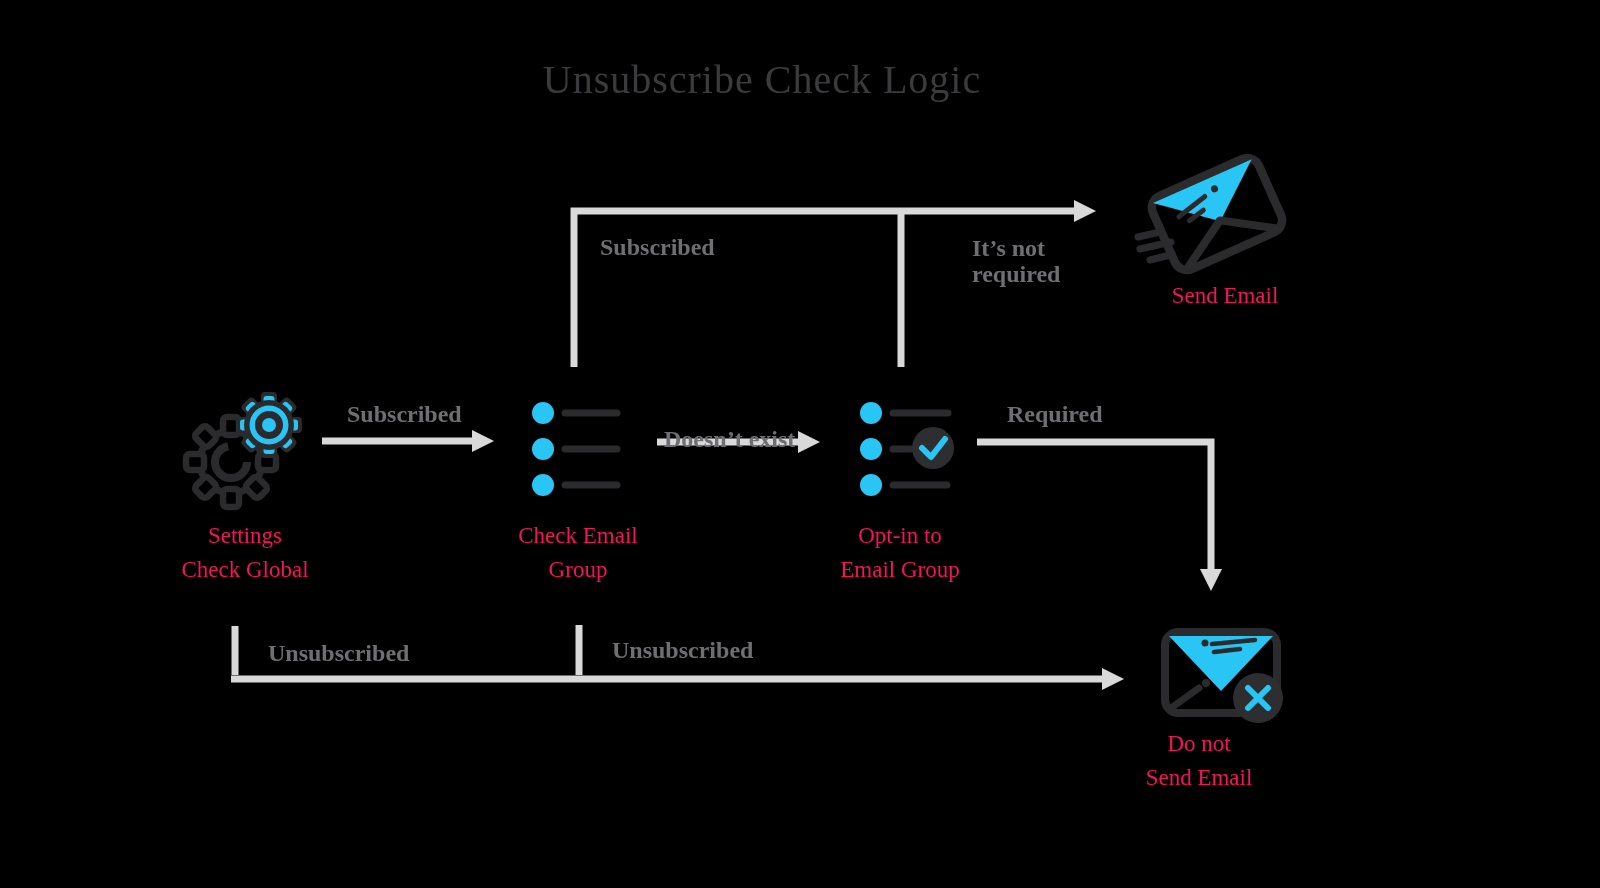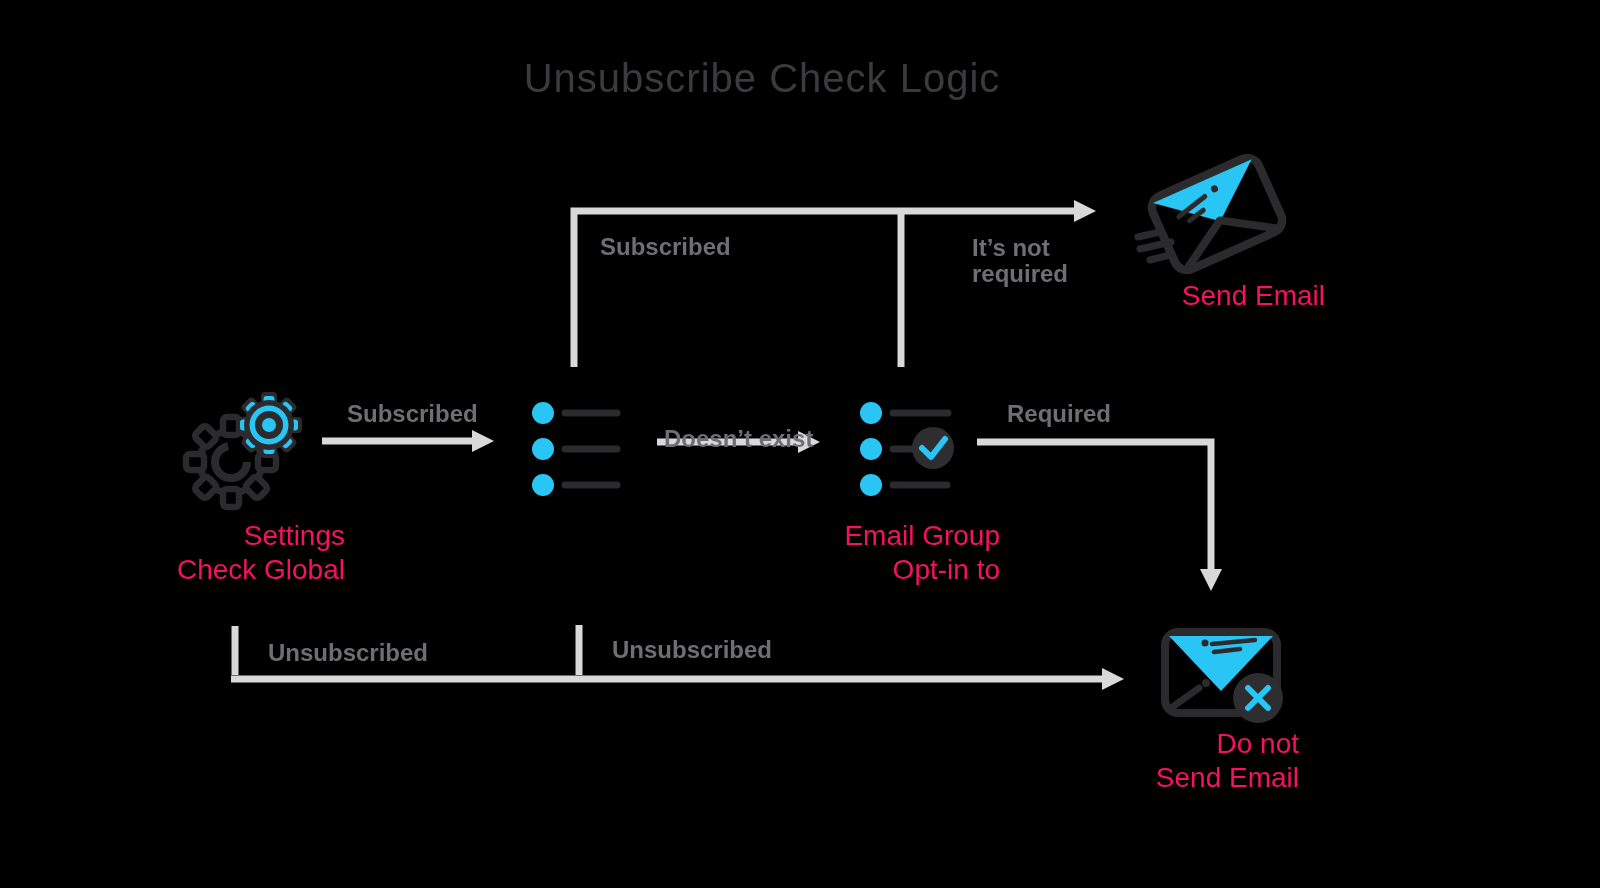--- a/index.html
+++ b/index.html
@@ -8,36 +8,36 @@
     --edge-label:#6f6f73;
     --edge-line:#d9d9d9;
     --node-label:#f5125e;
     --icon-dark:#2b2b2e;
     --icon-fill-dark:#2e2e31;
     --accent-cyan:#29c5f5;
   }
   html,body{margin:0;padding:0;background:var(--background);}
   .canvas{
     position:relative;width:1524px;height:888px;background:var(--background);
-    font-family:Liberation Sans, sans-serif;overflow:hidden;
+    font-family:Liberation Serif, serif;overflow:hidden;
   }
   .diagram-title{
     position:absolute;left:0;right:0;top:56px;text-align:center;
     font-size:40px;font-weight:300;letter-spacing:1px;color:var(--title);
   }
   .edges{position:absolute;left:0;top:0;width:1600px;height:888px;}
   .edge{stroke:var(--edge-line);stroke-width:7;fill:none;stroke-linejoin:miter;}
   .edge-head{fill:var(--edge-line);stroke:none;}
   .edge-label{
     position:absolute;color:var(--edge-label);font-size:24px;font-weight:600;
     line-height:26px;white-space:nowrap;
   }
   .node-label{
-    position:absolute;width:200px;text-align:right;color:var(--node-label);
-    font-size:28px;font-weight:400;line-height:34px;white-space:nowrap;
+    position:absolute;width:200px;text-align:center;color:var(--node-label);
+    font-size:23px;font-weight:400;line-height:34px;white-space:nowrap;
   }
   .icon{position:absolute;}
   .st-dark{stroke:var(--icon-dark);fill:none;}
   .fl-dark{fill:var(--icon-dark);stroke:none;}
   .fl-bg{fill:var(--background);}
   .fl-badge{fill:var(--icon-fill-dark);stroke:none;}
   .st-cyan{stroke:var(--accent-cyan);fill:none;}
   .fl-cyan{fill:var(--accent-cyan);stroke:none;}
   .round{stroke-linecap:round;stroke-linejoin:round;}
 </style>
@@ -136,36 +136,40 @@
   </div>
 
   <svg class="icon" style="left:513px;top:390px;" width="120" height="110" viewBox="0 0 120 110" xmlns="http://www.w3.org/2000/svg">
     <circle class="fl-cyan st-dark" cx="30" cy="23" r="11" stroke-width="5.5"></circle>
     <circle class="fl-cyan st-dark" cx="30" cy="59" r="11" stroke-width="5.5"></circle>
     <circle class="fl-cyan st-dark" cx="30" cy="95" r="11" stroke-width="5.5"></circle>
     <line class="st-dark round" x1="52" y1="23" x2="104" y2="23" stroke-width="7"></line>
     <line class="st-dark round" x1="52" y1="59" x2="104" y2="59" stroke-width="7"></line>
     <line class="st-dark round" x1="52" y1="95" x2="104" y2="95" stroke-width="7"></line>
   </svg>
+  <div class="node-label" style="left:478px;top:519px;">
+    <div>Check Email</div>
+    <div>Group</div>
+  </div>
 
   <svg class="icon" style="left:841px;top:390px;" width="135" height="110" viewBox="0 0 135 110" xmlns="http://www.w3.org/2000/svg">
     <circle class="fl-cyan st-dark" cx="30" cy="23" r="11" stroke-width="5.5"></circle>
     <circle class="fl-cyan st-dark" cx="30" cy="59" r="11" stroke-width="5.5"></circle>
     <circle class="fl-cyan st-dark" cx="30" cy="95" r="11" stroke-width="5.5"></circle>
     <line class="st-dark round" x1="52" y1="23" x2="107" y2="23" stroke-width="7"></line>
     <line class="st-dark round" x1="52" y1="59" x2="70" y2="59" stroke-width="7"></line>
     <line class="st-dark round" x1="52" y1="95" x2="106" y2="95" stroke-width="7"></line>
     <g>
       <circle class="fl-badge" cx="92" cy="58" r="21"></circle>
       <polyline class="st-cyan round" points="81,58 90,67 104,49" stroke-width="6"></polyline>
     </g>
   </svg>
   <div class="node-label" style="left:800px;top:519px;">
+    <div>Opt-in to</div>
     <div>Email Group</div>
-    <div>Opt-in to</div>
   </div>
 
   <svg class="icon" style="left:1113px;top:148px;" width="185" height="135" viewBox="0 0 185 135" xmlns="http://www.w3.org/2000/svg">
     <g transform="rotate(-24 104 66)">
       <rect class="st-dark" x="46" y="26" width="116" height="80" rx="13" stroke-width="8.5"></rect>
       <path class="fl-cyan st-dark round" d="M50,30 L158,30 L104,74 Z" stroke-width="8"></path>
       <path class="st-dark round" d="M56,103 L104,73 L152,103" stroke-width="8"></path>
       <circle class="fl-dark" cx="112" cy="42" r="3.5"></circle>
       <line class="st-dark round" x1="68" y1="53" x2="100" y2="45" stroke-width="5"></line>
       <line class="st-dark round" x1="76" y1="61" x2="93" y2="57" stroke-width="5"></line>

